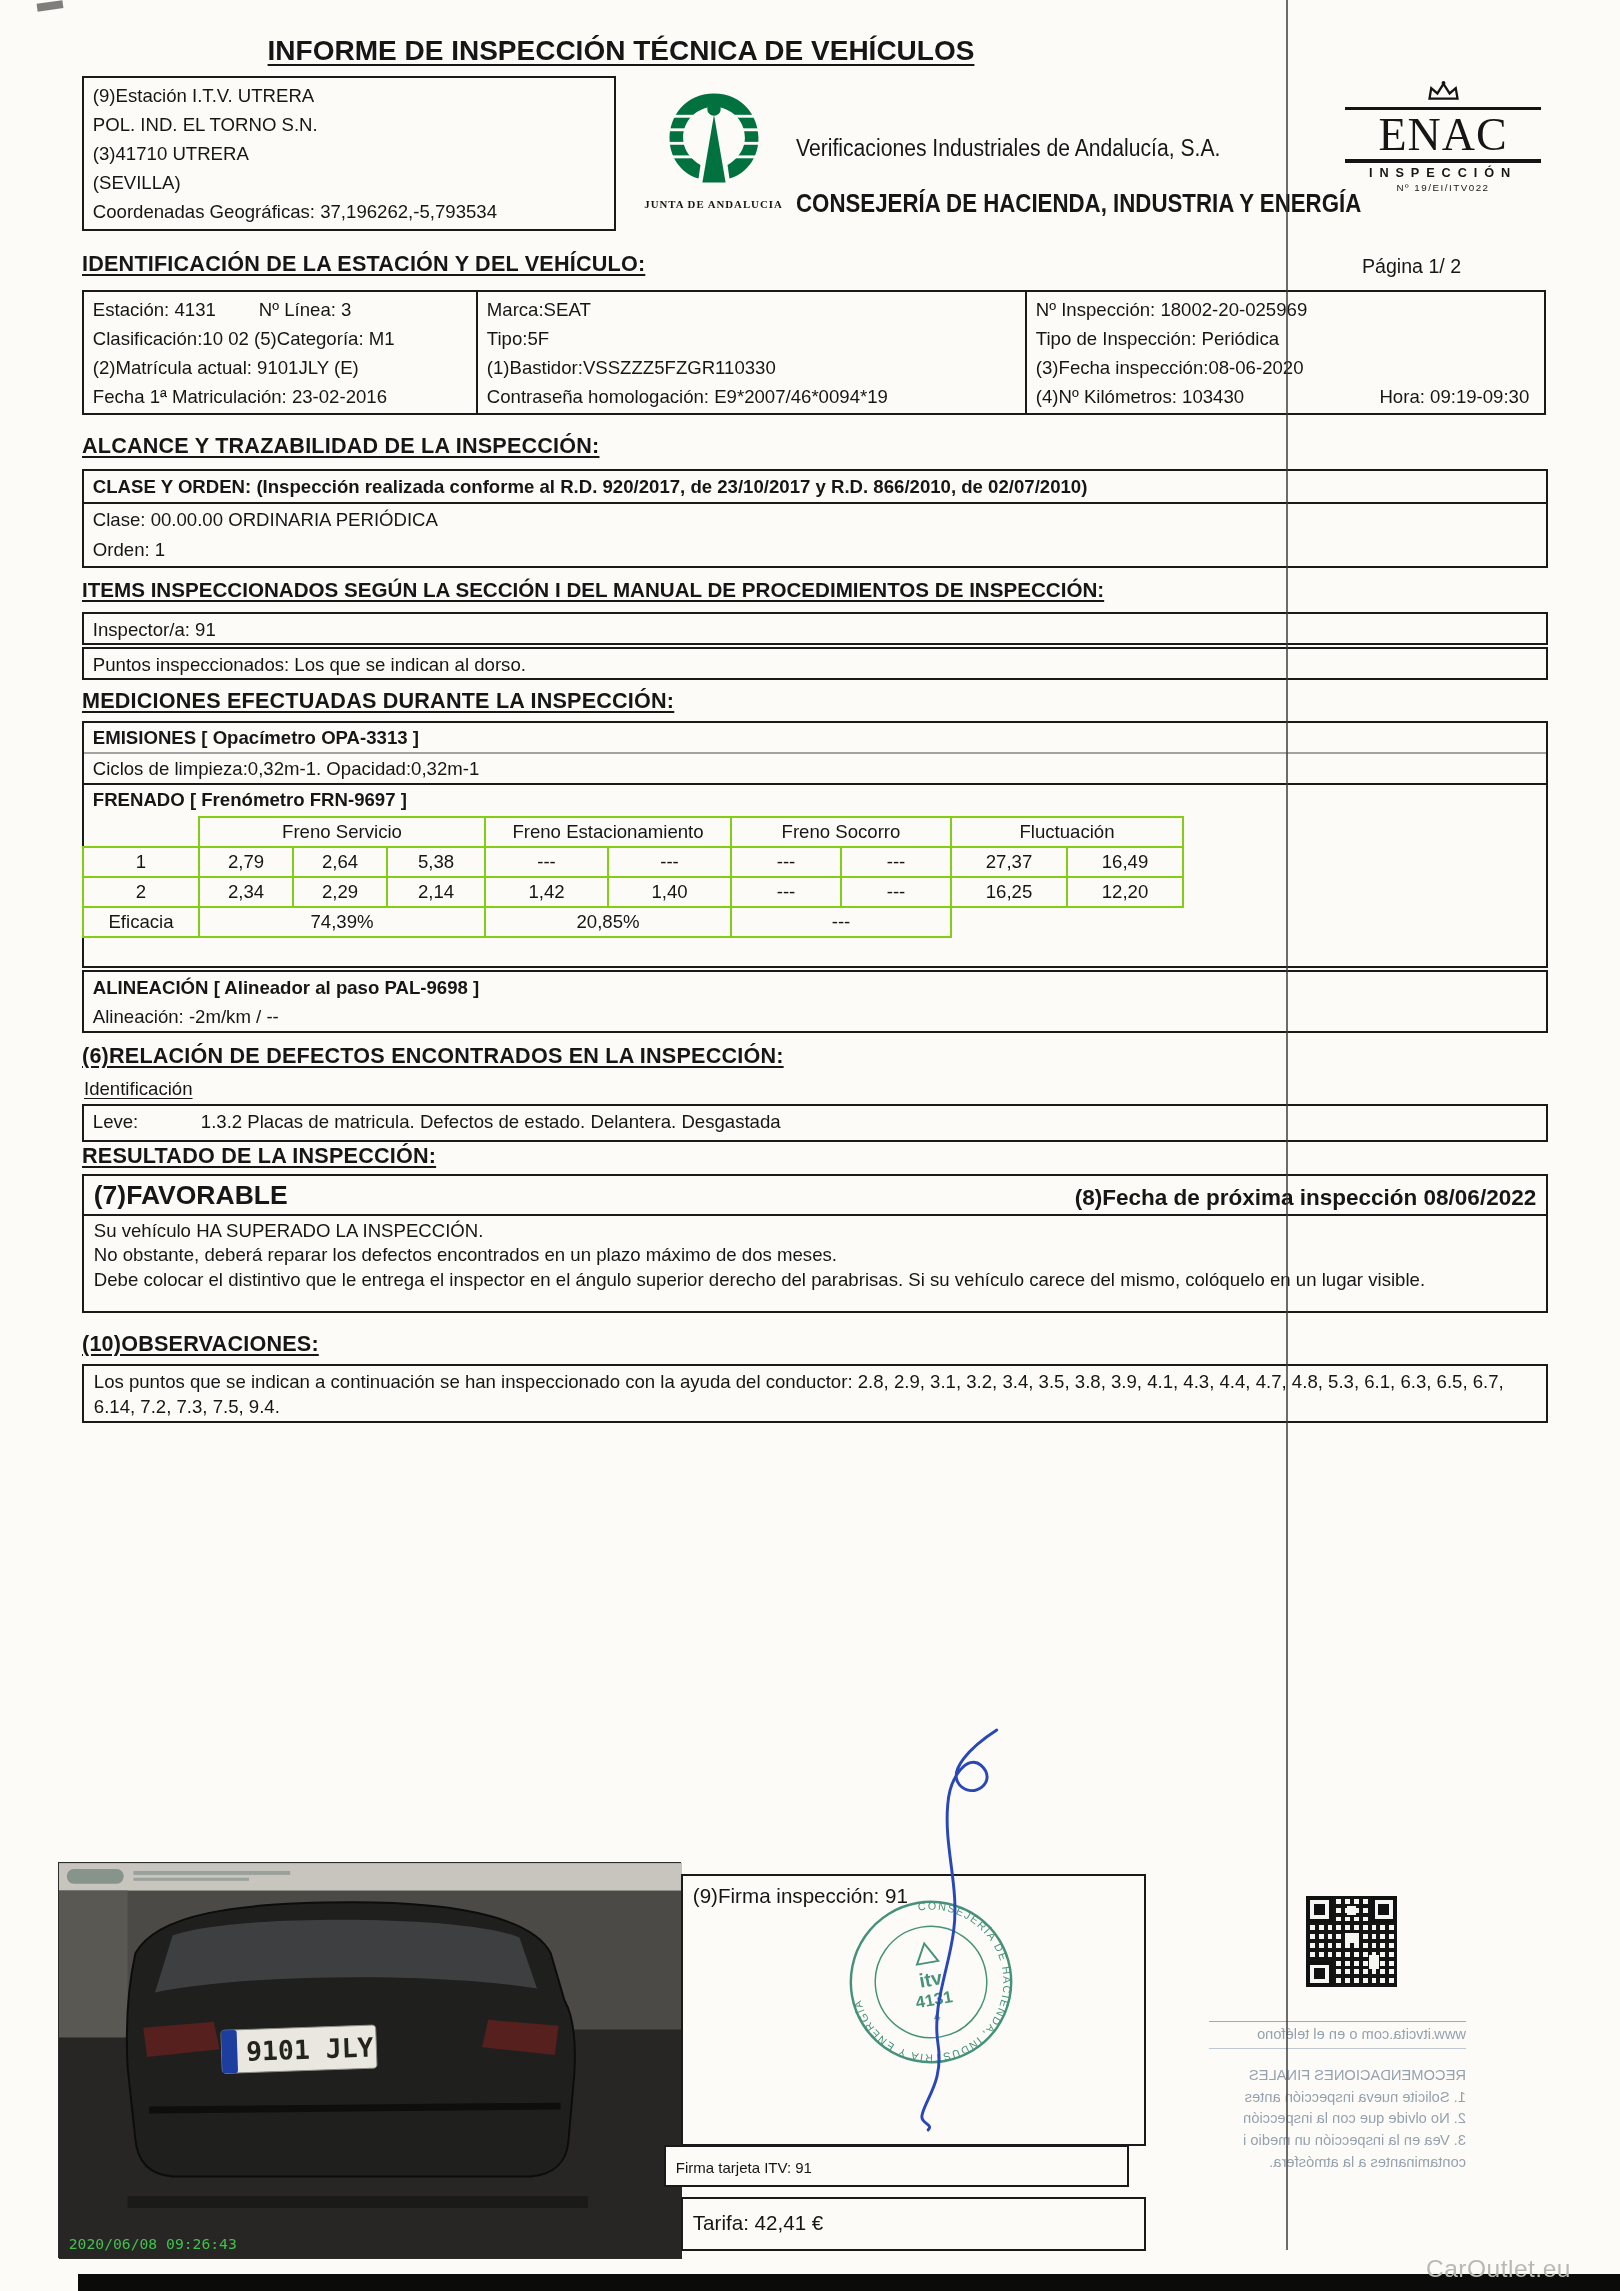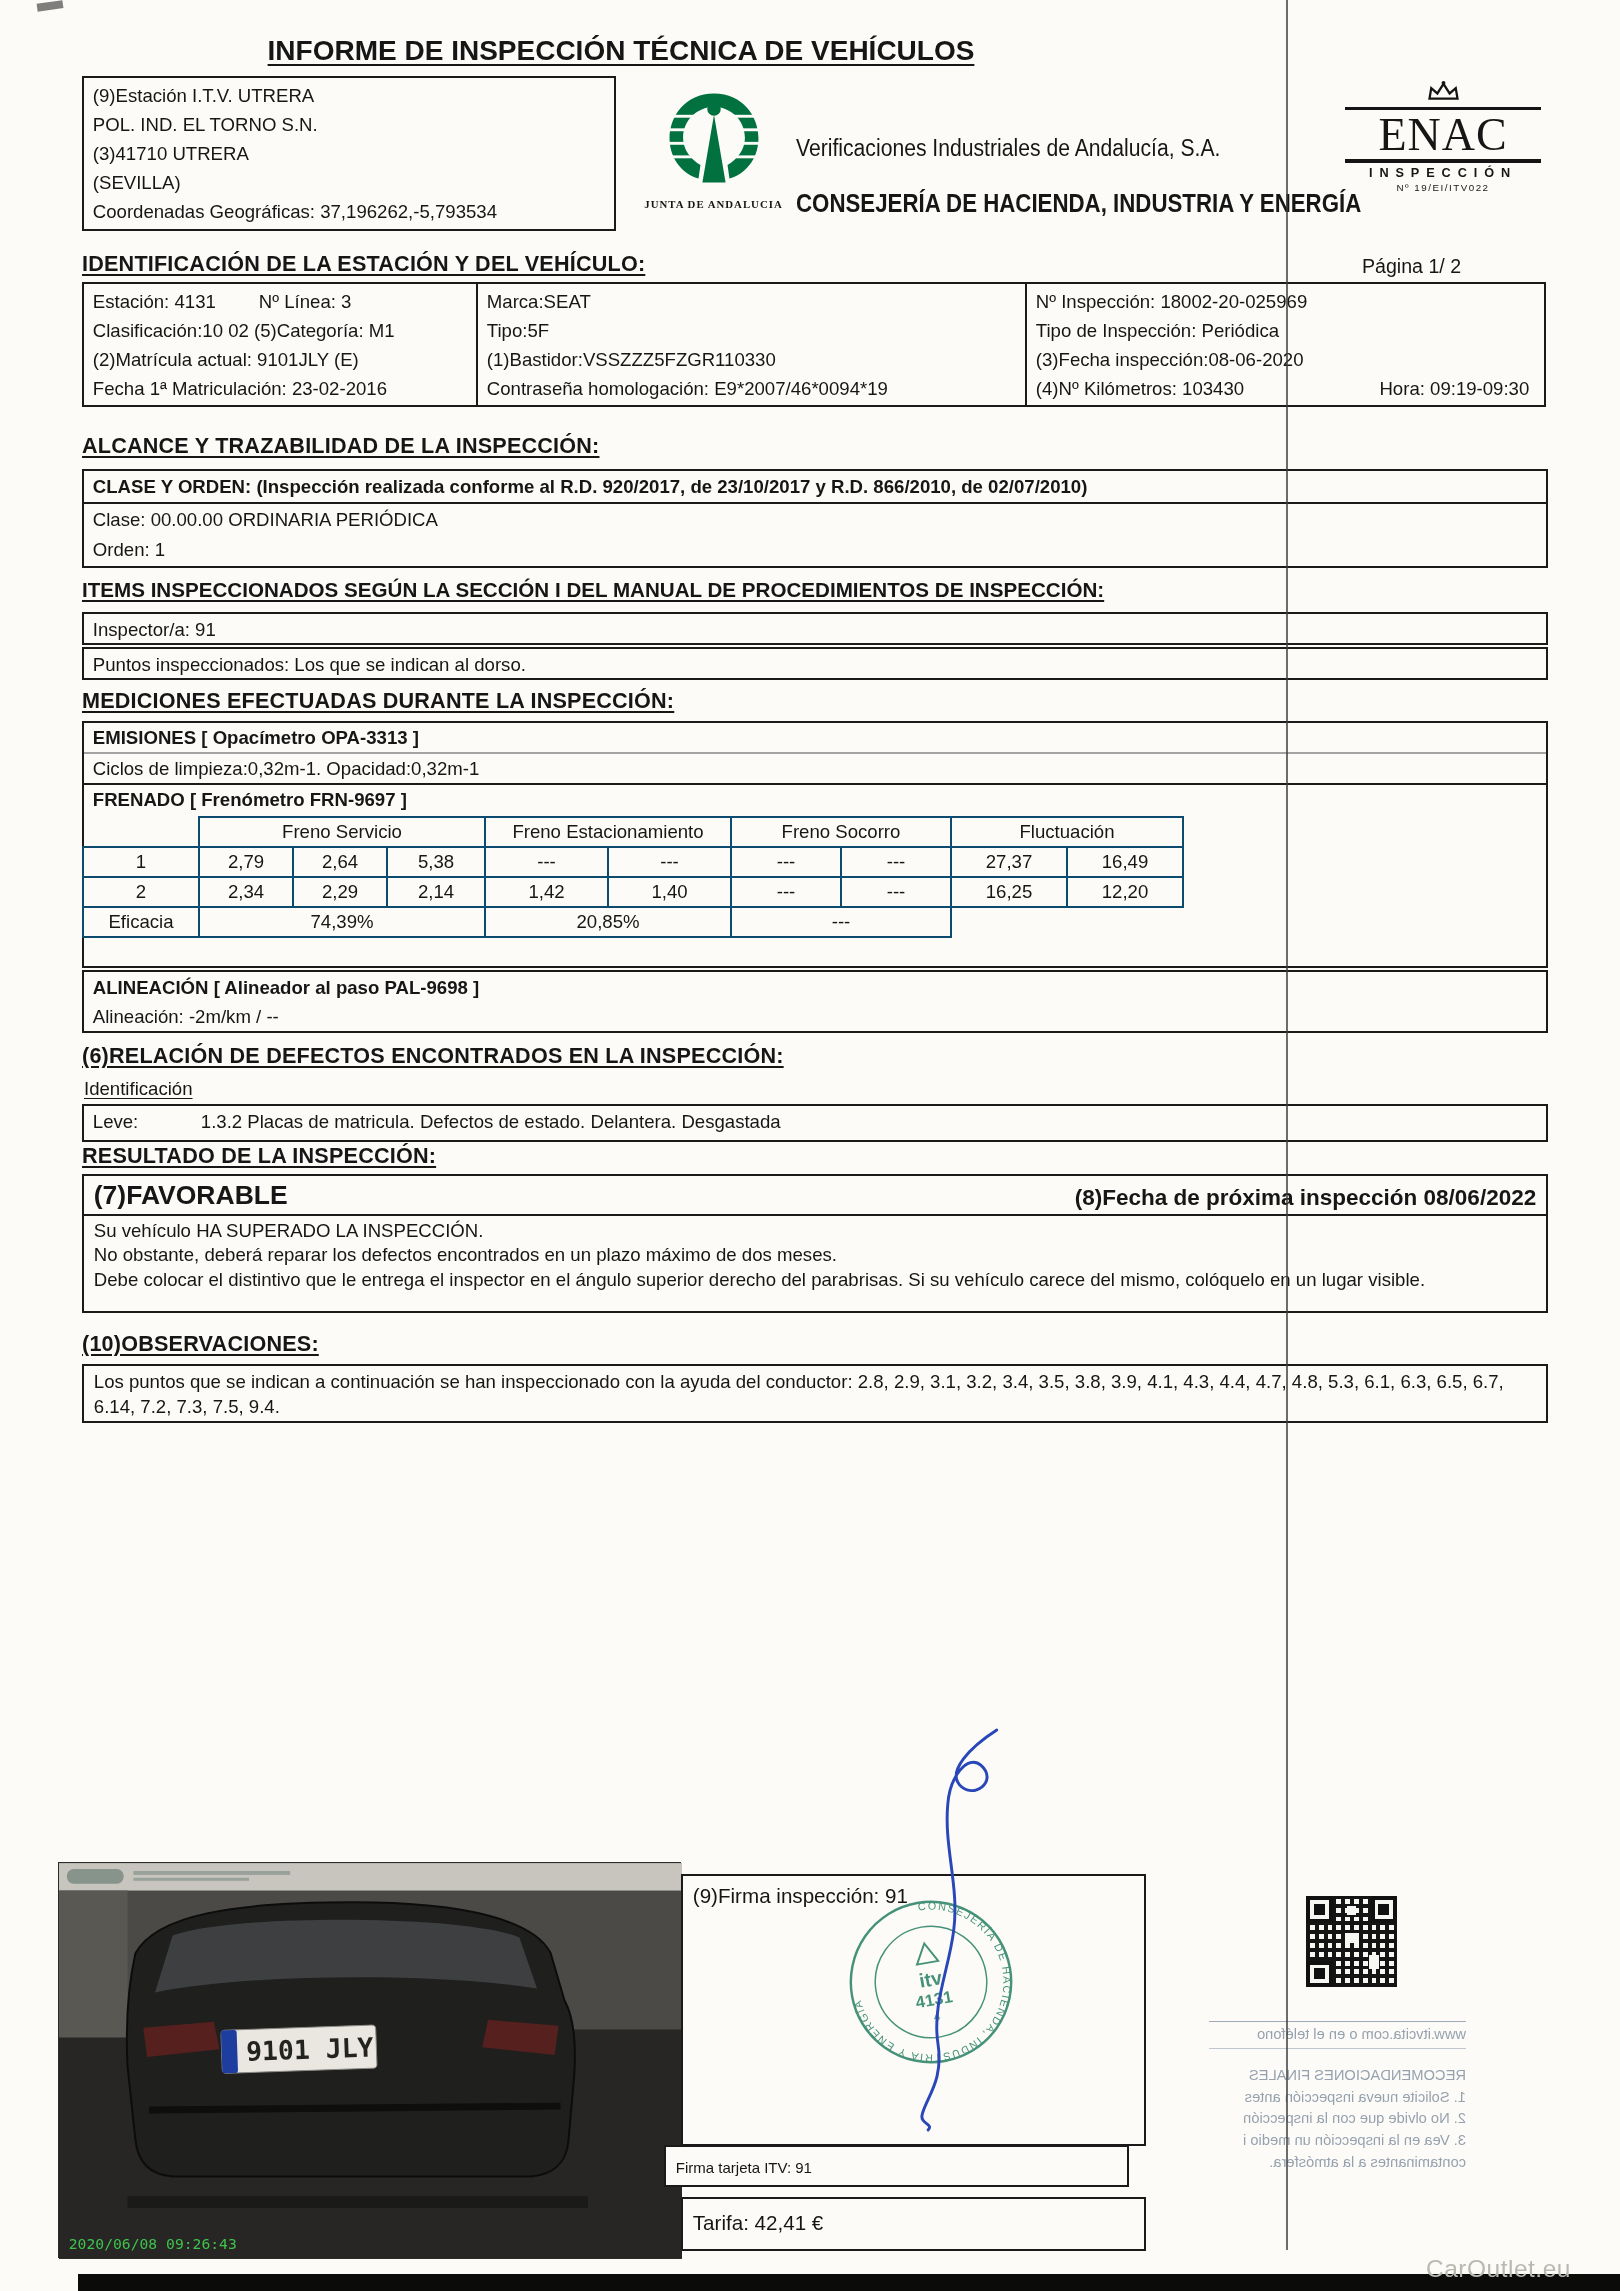--- a/index.html
+++ b/index.html
@@ -11,21 +11,21 @@
   .bold{font-weight:700}
   .u{text-decoration:underline;text-underline-offset:2.9px}
   .sec-h{font-weight:700;font-size:21.6px;text-decoration:underline;text-underline-offset:2.9px;letter-spacing:0.2px}
   .t19{font-size:18.6px;line-height:29px}
   .row{display:flex}
   .doc-title{font-size:28px;font-weight:700;text-align:center;text-decoration:underline;text-underline-offset:3.9px}
   .idbox{height:125px;padding:2.9px 8.8px;font-size:18.6px;line-height:29px}
   .condensed{transform-origin:left top;white-space:nowrap}
   
   .brake-table{border-collapse:collapse;font-size:18.6px;text-align:center;margin:2px 0 0 0}
-  .brake-table td{border:2px solid #0c4a6e;padding:1px 3.9px;height:30px}
+  .brake-table td{border:2px solid #84cc16;padding:1px 3.9px;height:30px}
   .brake-table td.nb{border:none;background:transparent}
   
   .enac-wrap{width:208px;text-align:center}
   .enac-name{font-family:"Liberation Serif",serif;font-weight:400;font-size:46px;line-height:47px;letter-spacing:1px}
   .enac-bar{height:3.9px;background:#141414;margin:1px 5.9px}
   .enac-type{font-size:12.7px;letter-spacing:6.9px;margin-top:2.9px;font-weight:700}
   .enac-num{font-size:9.8px;letter-spacing:1.5px;margin-top:2px}
   
   .qr{width:91px;height:91px;background-color:#f6f6f2;position:absolute;
       background-image:repeating-linear-gradient(0deg,#141414 0 3.9px,transparent 3.9px 8.8px),
@@ -80,21 +80,21 @@
     <div class="enac-bar"></div>
     <div class="enac-name">ENAC</div>
     <div class="enac-bar"></div>
     <div class="enac-type">INSPECCIÓN</div>
     <div class="enac-num">Nº 19/EI/ITV022</div>
   </div>
 
   <div class="abs sec-h" style="top:251px;left:82px">IDENTIFICACIÓN DE LA ESTACIÓN Y DEL VEHÍCULO:</div>
   <div class="abs" style="top:255px;left:1362px;font-size:19.6px">Página 1/ 2</div>
 
-  <div class="abs row" style="top:282px;left:82px">
+  <div class="abs row" style="top:290px;left:82px">
     <div class="b idbox" style="width:396px">
       <div class="row" style="gap:43px">
         <span>Estación: 4131</span>
         <span>Nº Línea: 3</span>
       </div>
       <div>Clasificación:10 02 (5)Categoría: M1</div>
       <div>(2)Matrícula actual: 9101JLY (E)</div>
       <div>Fecha 1ª Matriculación: 23-02-2016</div>
     </div>
     <div class="b idbox" style="width:551px;margin-left:-2px">

